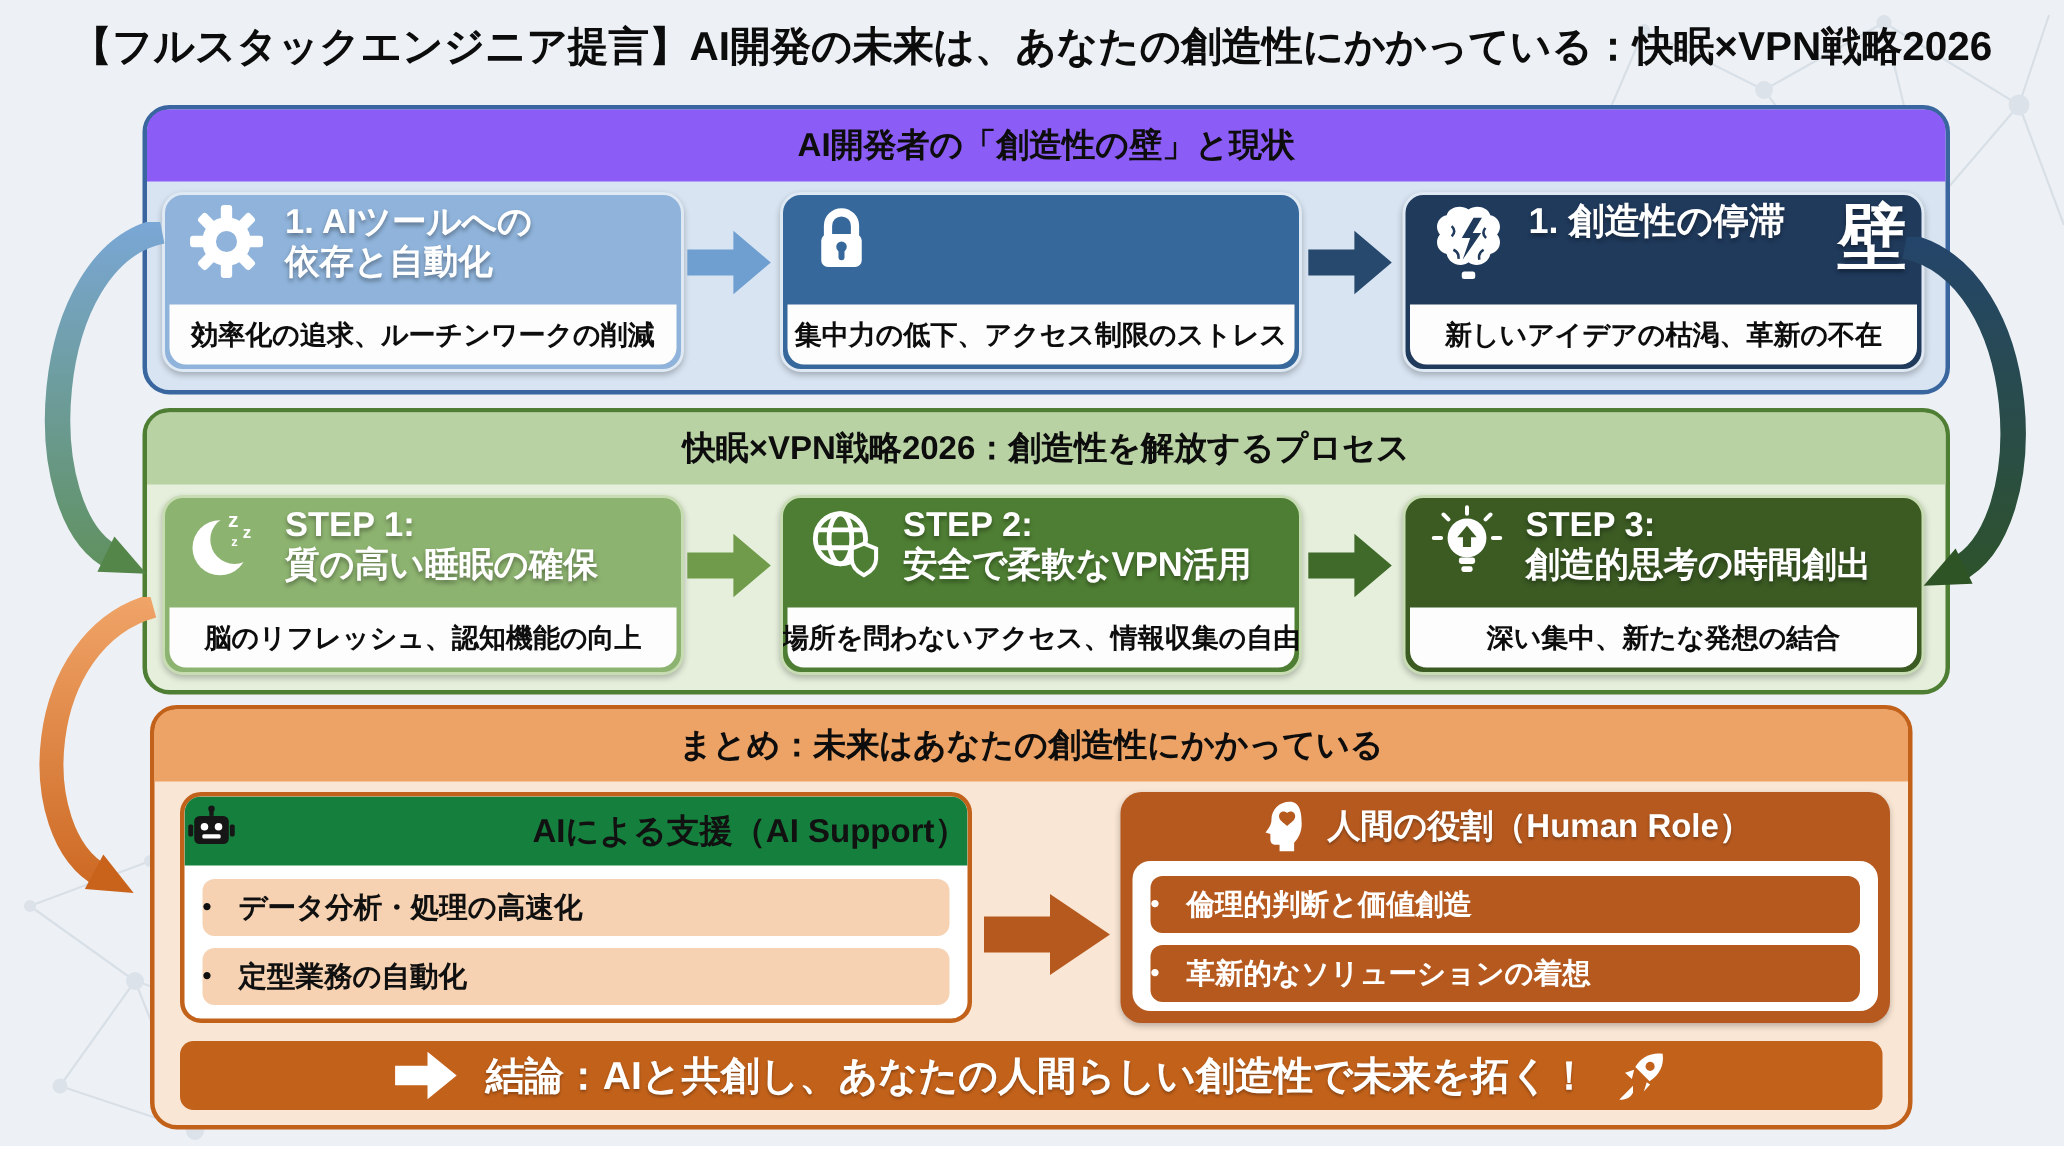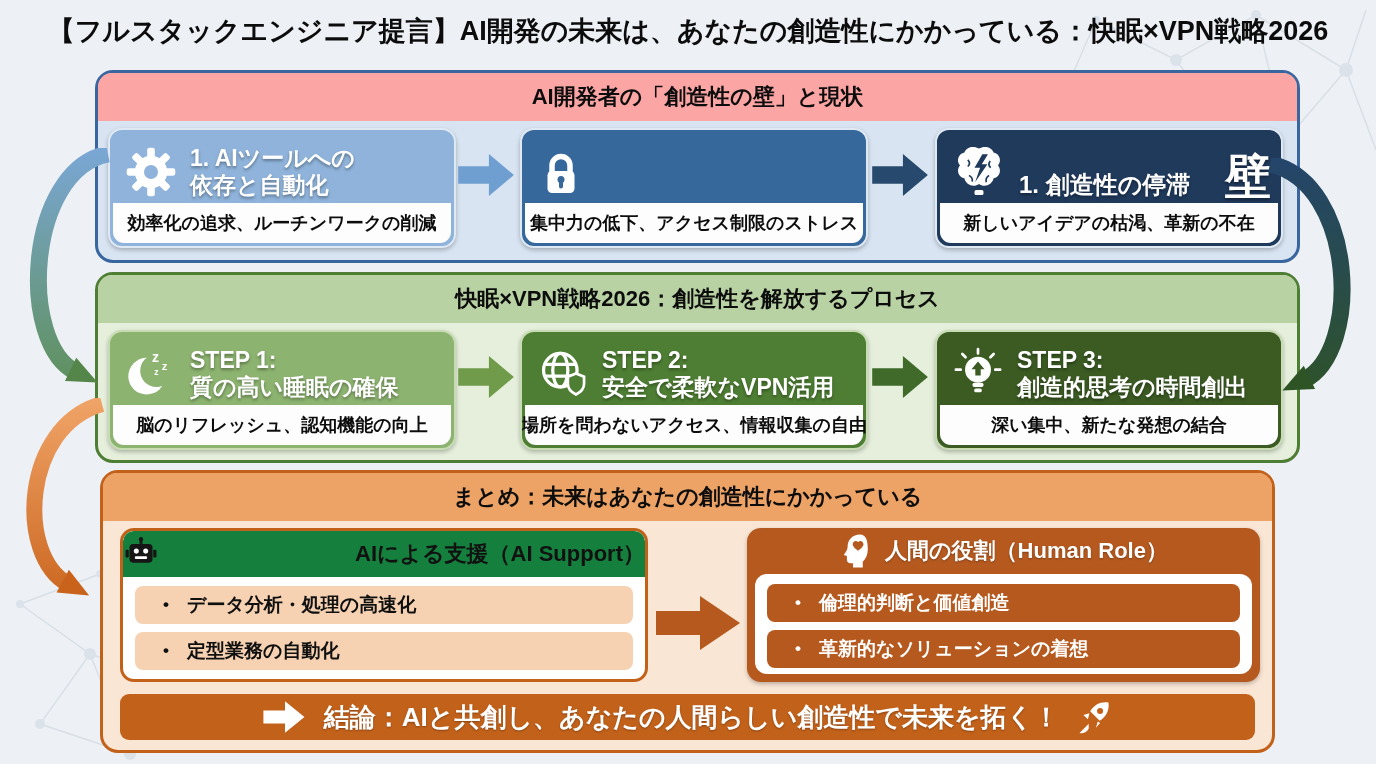--- a/index.html
+++ b/index.html
@@ -16,33 +16,33 @@
   }
   .section {
     position:absolute; border-radius:18px; border:3px solid; z-index:2;
   }
   .sec-header {
     height:48px; display:flex; align-items:center; justify-content:center;
     font-size:22px; font-weight:bold; color:#0d0d0d;
     border-radius:14px 14px 0 0; white-space:nowrap;
   }
   #sec1 { left:95px; top:70px; width:1205px; height:193px; border-color:#3a66a0; background:#d8e4f2; }
-  #sec1 .sec-header { background:#fca5a5; }
+  #sec1 .sec-header { background:#8b5cf6; }
   #sec2 { left:95px; top:272px; width:1205px; height:191px; border-color:#4e7e33; background:#e5efdb; }
   #sec2 .sec-header { background:#b9d2a4; }
   #sec3 { left:100px; top:470px; width:1175px; height:283px; border-color:#c2611a; background:#fae6d4; }
   #sec3 .sec-header { background:#eda366; }
 
   .pbox {
     position:absolute; width:348px; height:120px; border-radius:14px;
     display:flex; flex-direction:column; overflow:hidden; z-index:3;
     box-shadow:0 2px 4px rgba(0,0,0,.25);
   }
   .pbox .top {
-    flex:1; display:flex; align-items:flex-end; padding:4px 10px 4px 14px; gap:12px;
+    flex:1; display:flex; align-items:flex-start; padding:4px 10px 4px 14px; gap:12px;
   }
   .pbox .ttl {
     color:#fff; font-weight:bold; font-size:23px; line-height:1.18;
     text-shadow:0 2px 3px rgba(0,0,0,.35); white-space:nowrap;
   }
   .pbox .strip {
     height:40px; background:#fdfdfd; display:flex; align-items:center; justify-content:center;
     font-weight:bold; font-size:18px; color:#0d0d0d; white-space:nowrap;
     border-radius:0 0 11px 11px; margin:0 3px 3px 3px;
   }
@@ -65,21 +65,21 @@
     position:absolute; left:120px; top:528px; width:528px; height:154px;
     background:#fff; border:3px solid #c2611a; border-radius:14px; z-index:3; overflow:hidden;
   }
   .ai-box .hd {
     height:46px; background:#15803d; display:flex; align-items:center; justify-content:space-between; gap:10px;
     font-size:22px; font-weight:bold; color:#111; border-radius:10px 10px 0 0; white-space:nowrap;
   }
   .ai-box .items, .human-box .items { padding:9px 12px 0 12px; }
   .item-light, .item-dark {
     height:38px; border-radius:8px; display:flex; align-items:center;
-    font-size:19px; font-weight:bold; padding-left:28px; margin-bottom:8px; white-space:nowrap;
+    font-size:19px; font-weight:bold; padding-left:0; margin-bottom:8px; white-space:nowrap;
   }
   .item-light { background:#f6d2b2; color:#101010; }
   .item-light::before { content:"•"; margin-right:18px; font-size:17px; }
   .item-dark { background:#b5591f; color:#fff; }
   .item-dark::before { content:"•"; margin-right:18px; font-size:17px; color:#fff; }
   .human-box {
     position:absolute; left:747px; top:528px; width:513px; height:154px;
     background:#b5591f; border-radius:14px; z-index:3; overflow:hidden;
     box-shadow:0 2px 4px rgba(0,0,0,.25);
   }

